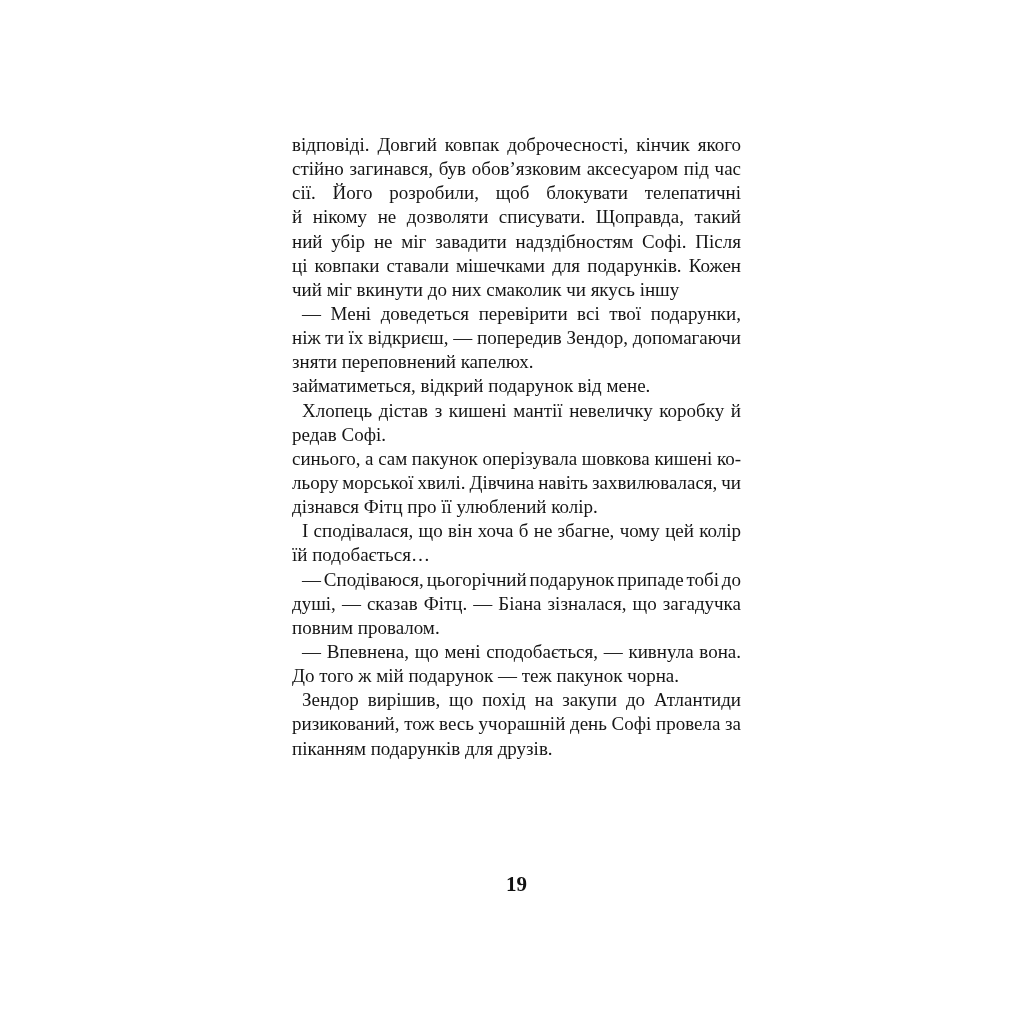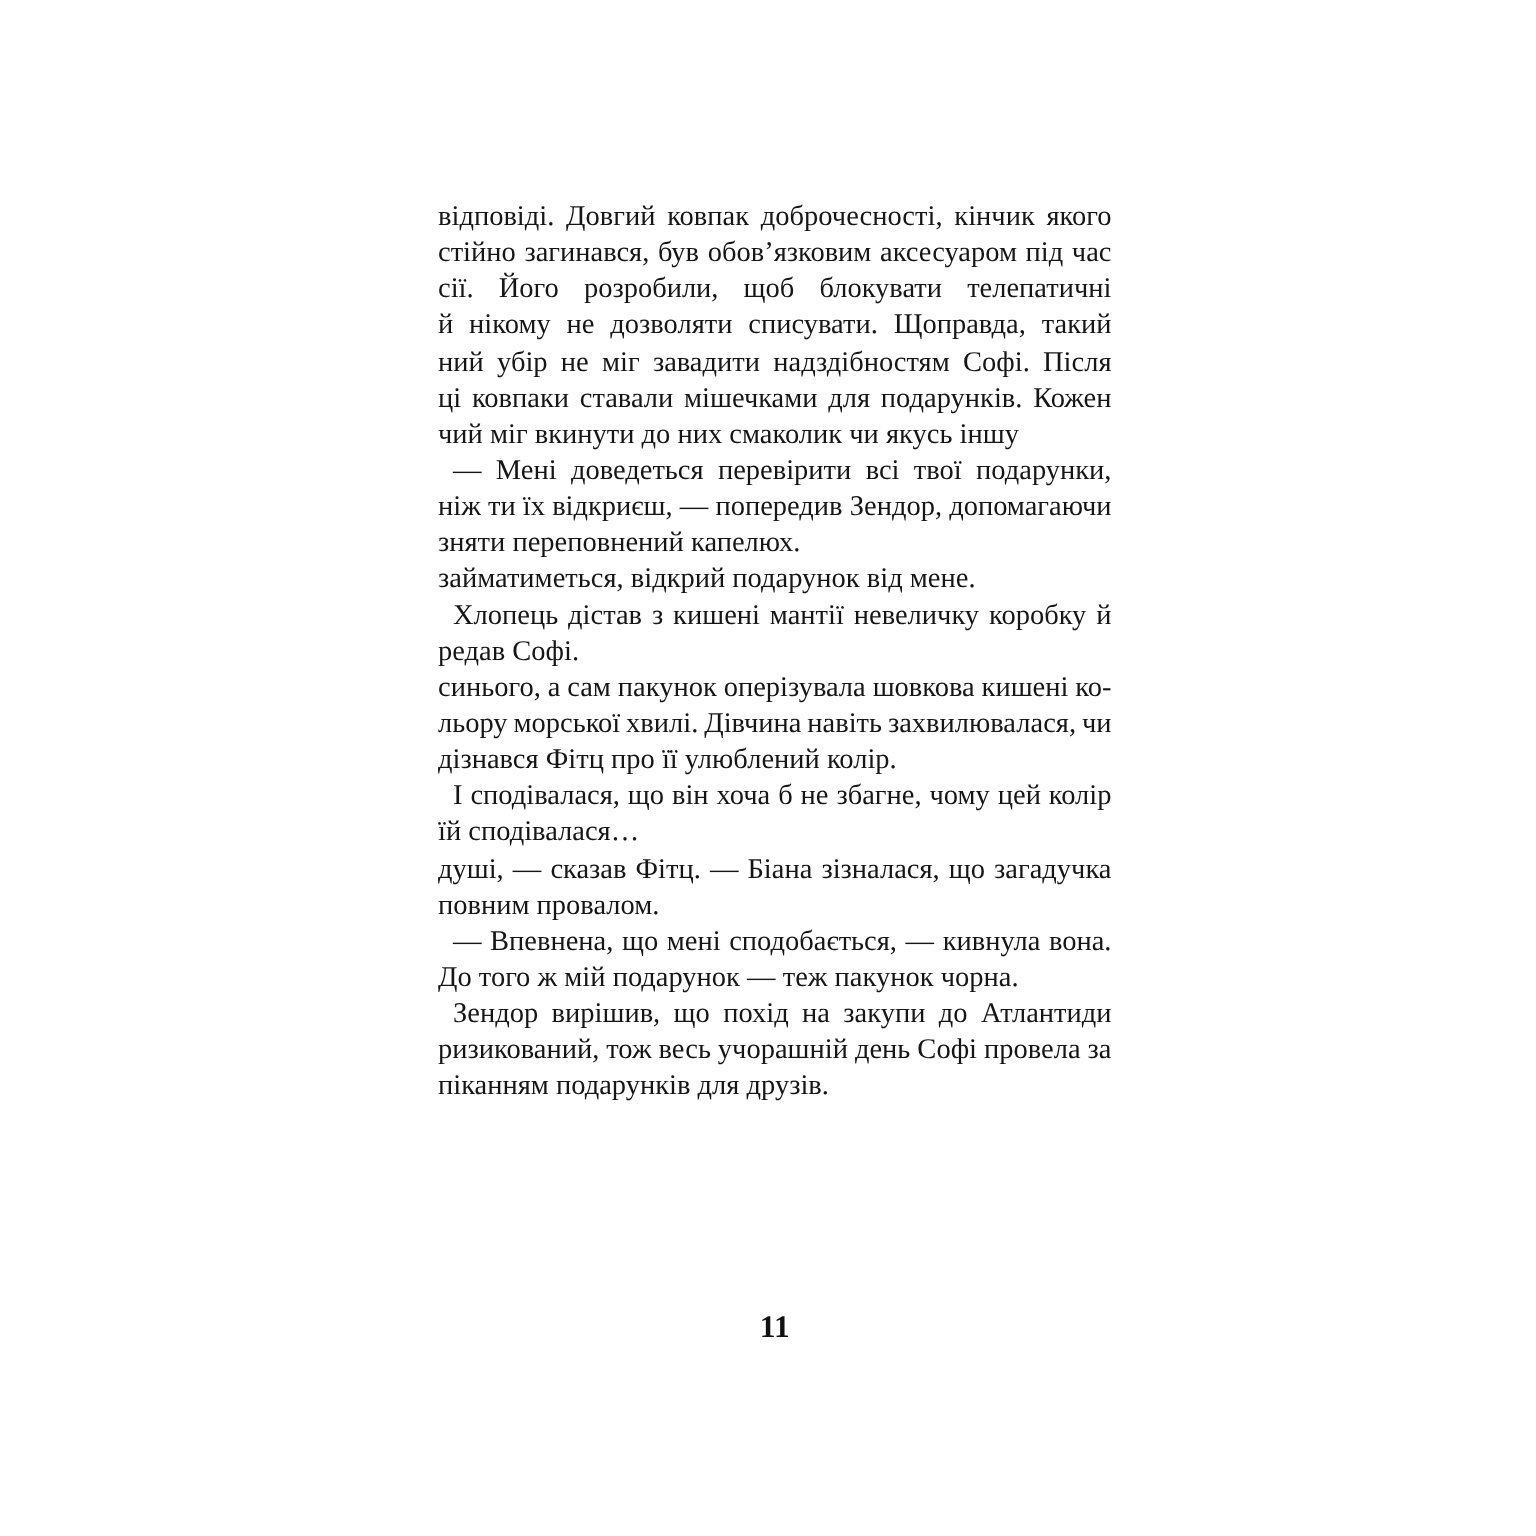--- a/index.html
+++ b/index.html
@@ -82,30 +82,31 @@
         <div class="line indent">Хлопець дістав з кишені мантії невеличку коробку й пе-</div>
         <div class="line last">редав Софі.</div>
       </div>
       <div class="para">
         <div class="line">синього, а сам пакунок оперізувала шовкова кишені ко-</div>
         <div class="line">льору морської хвилі. Дівчина навіть захвилювалася, чи не</div>
         <div class="line last">дізнався Фітц про її улюблений колір.</div>
       </div>
       <div class="para">
         <div class="line indent">І сподівалася, що він хоча б не збагне, чому цей колір так</div>
-        <div class="line last">їй сподівалася…</div>
+        <div class="line last">їй подобається…</div>
       </div>
       <div class="para">
+        <div class="line indent">— Сподіваюся, цьогорічний подарунок припаде тобі до</div>
         <div class="line">душі, — сказав Фітц. — Біана зізналася, що загадучка стала</div>
         <div class="line last">повним провалом.</div>
       </div>
       <div class="para">
         <div class="line indent">— Впевнена, що мені сподобається, — кивнула вона. —</div>
         <div class="line last">До того ж мій подарунок — теж пакунок чорна.</div>
       </div>
       <div class="para">
         <div class="line indent">Зендор вирішив, що похід на закупи до Атлантиди надто</div>
         <div class="line">ризикований, тож весь учорашній день Софі провела за ви-</div>
         <div class="line last">піканням подарунків для друзів.</div>
       </div>
     </div>
-  <div class="page-number">11</div>
+  <div class="page-number">19</div>
 </div>
 
 </body></html>

